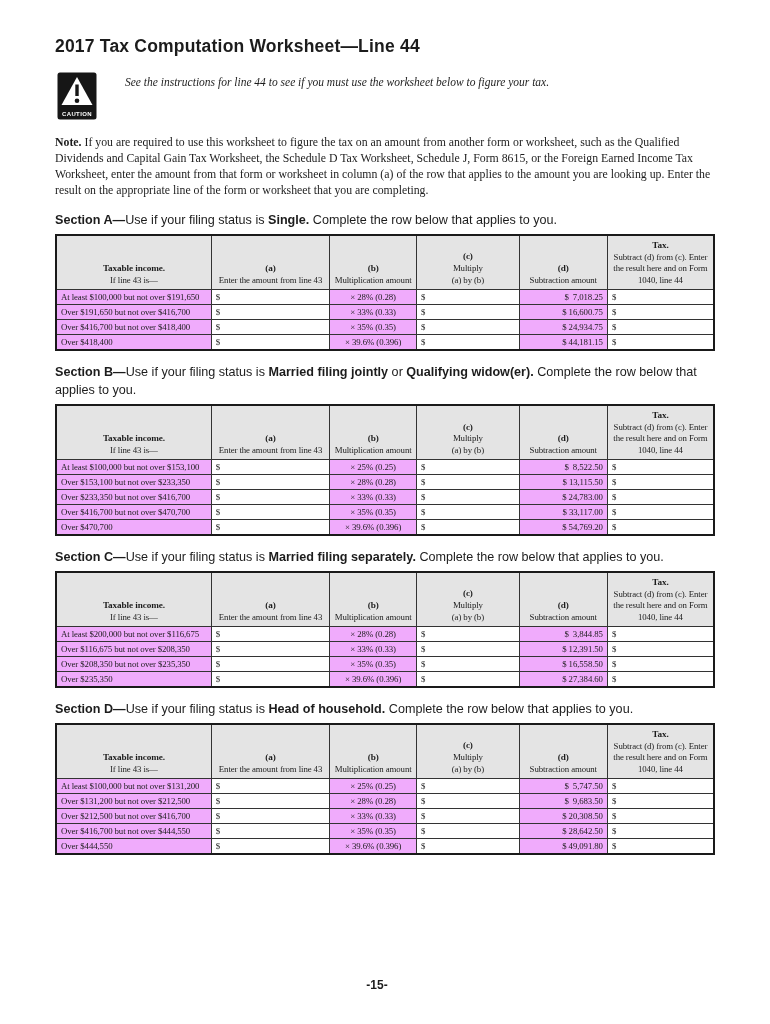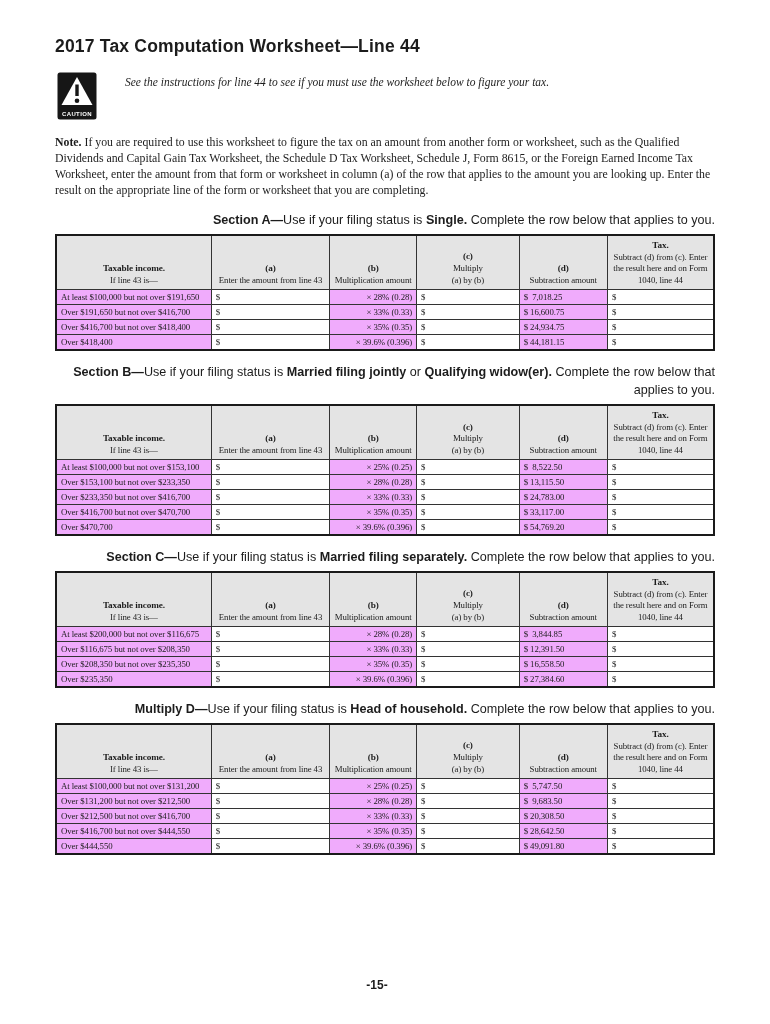--- a/index.html
+++ b/index.html
@@ -23,21 +23,20 @@
   .caution-text {
     font-style: italic; font-size: 11.5px; padding-top: 3px; line-height: 1.3;
   }
   .note { font-size: 11.8px; line-height: 1.37; margin: 4px 0 10px 0; }
   .note .bold { font-weight: bold; }
   .section { margin-top: 12px; }
   .section-heading {
     font-family: "Liberation Sans", sans-serif;
     font-size: 12.6px; line-height: 1.45;
     margin: 0 0 5px 0;
-    text-align: right;
   }
   .section-heading .b { font-weight: bold; }
   table.tax-table {
     width: 100%; border-collapse: collapse; table-layout: fixed;
     border: 2px solid #1a1a1a;
   }
   table.tax-table th, table.tax-table td {
     border: 1px solid #333333;
   }
   table.tax-table th {
@@ -50,22 +49,22 @@
     letter-spacing: -0.1px;
   }
   .h-title { font-weight: bold; font-size: 9.2px; }
   table.tax-table td {
     font-size: 8.8px; height: 15px; padding: 1px 4px;
     letter-spacing: -0.1px; vertical-align: middle;
   }
   td.shaded { background: #f0abfc; }
   td.income { text-align: left; white-space: nowrap; padding-left: 4px; }
   td.dollar { text-align: left; font-size: 9px; }
-  td.mult   { text-align: right; margin-left: 9px; }
-  td.subtr  { text-align: left; white-space: pre; }
+  td.mult   { text-align: center; margin-left: 9px; }
+  td.subtr  { text-align: right; white-space: pre; }
   .page-number {
     position: absolute; bottom: 32px; left: 0; right: 16px;
     text-align: center;
     font-family: "Liberation Sans", sans-serif;
     font-weight: bold; font-size: 12px;
   }
 </style>
 </head>
 <body>
 
@@ -319,21 +318,21 @@
               <td class="dollar">$</td>
               <td class="mult shaded">× 39.6% (0.396)</td>
               <td class="dollar">$</td>
               <td class="subtr shaded">$ 27,384.60</td>
               <td class="dollar">$</td>
             </tr>
           </tbody>
         </table>
       </div>
       <div class="section">
-        <p class="section-heading"><span class="b">Multiply D—</span><span>Use if your filing status is </span><span class="b">Head of household.</span><span> Complete the row below that applies to you.</span></p>
+        <p class="section-heading"><span class="b">Section D—</span><span>Use if your filing status is </span><span class="b">Head of household.</span><span> Complete the row below that applies to you.</span></p>
         <table class="tax-table">
           <colgroup>
             <col style="width: 23.6%;">
             <col style="width: 18%;">
             <col style="width: 13.2%;">
             <col style="width: 15.6%;">
             <col style="width: 13.4%;">
             <col style="width: 16.2%;">
           </colgroup>
           <thead>

